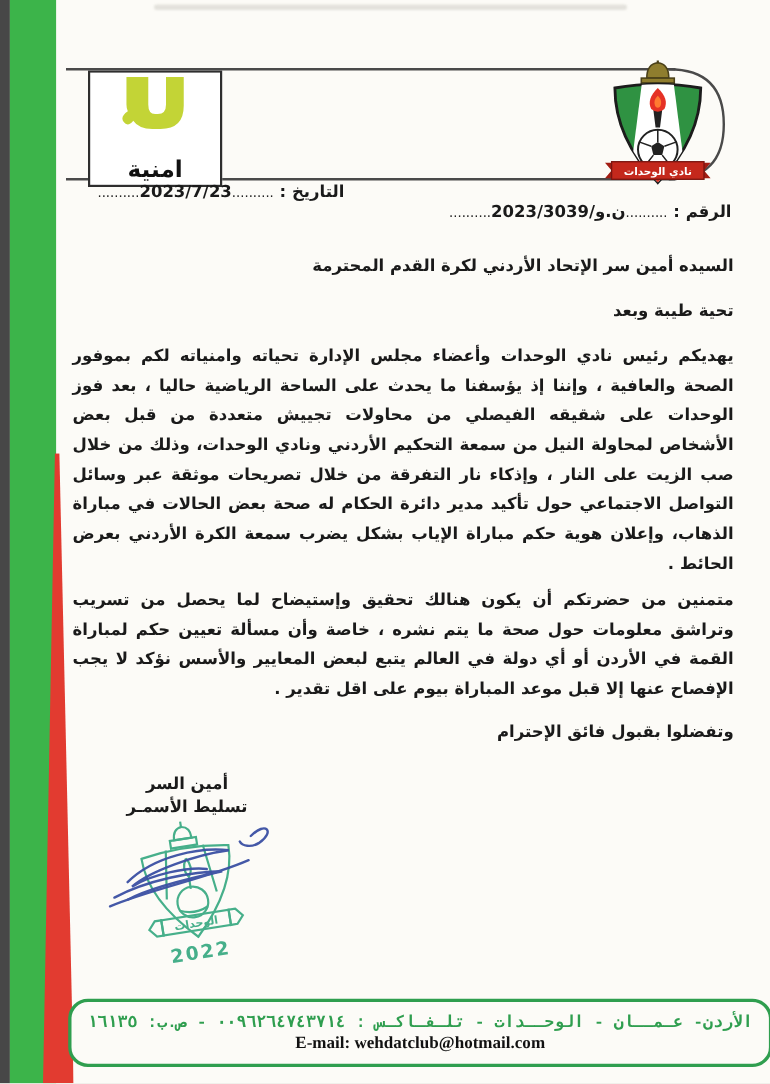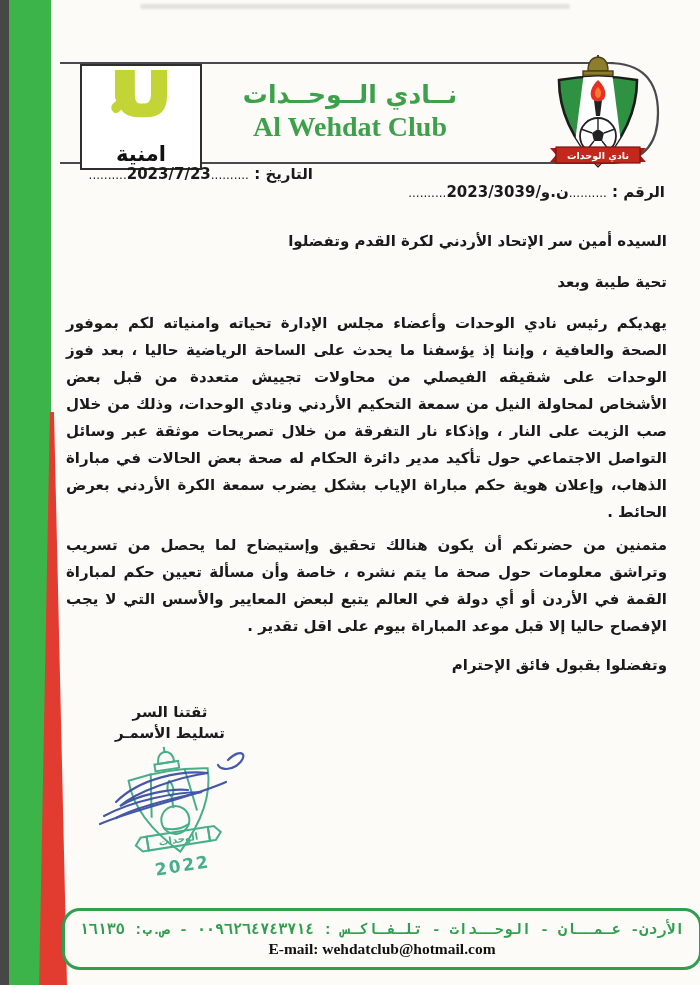--- a/index.html
+++ b/index.html
@@ -77,24 +77,20 @@
   </svg>
 
   <div class="umniah-box">
     <svg width="62" height="56" viewBox="0 0 100 90">
       <path fill="#c3d436" d="M14 0 H40 V40 Q40 54 50 54 H54 Q66 54 66 40 V0 H92 V42 Q92 76 58 76 H46 Q26 76 18 64 Q10 74 4 66 Q-2 58 10 50 Q8 46 8 40 V0 Z"></path>
       <path fill="#fff" d="M8 52 Q2 58 6 63 Q10 67 16 60 Q12 56 8 52 Z" opacity="0.0"></path>
     </svg>
     <div class="umniah-text">امنية</div>
   </div>
 
-  <div class="club-names">
-    <div class="club-ar">نــادي الــوحــدات</div>
-    <div class="club-en">Al Wehdat Club</div>
-  </div>
 
   <svg class="crest" width="100" height="136" viewBox="0 0 100 136">
     <defs>
       <clipPath id="shieldClip">
         <path d="M11 26 Q50 19 89 26 Q89 72 50 112 Q11 72 11 26 Z"></path>
       </clipPath>
     </defs>
 
     <g>
       <line x1="50" y1="1" x2="50" y2="6" stroke="#4a4019" stroke-width="2"></line>
@@ -132,29 +128,29 @@
   <div class="ref-number">
     <span>الرقم :</span>
     <span class="dots">..........</span><span>ن.و/2023/3039</span><span class="dots">..........</span>
   </div>
   <div class="ref-date">
     <span>التاريخ :</span>
     <span class="dots">..........</span><span>2023/7/23</span><span class="dots">..........</span>
   </div>
 
   <div class="body-block">
-    <p class="salutation">السيده أمين سر الإتحاد الأردني لكرة القدم وتفضلوا</p>
+    <p class="salutation">السيده أمين سر الإتحاد الأردني لكرة القدم المحترمة</p>
     <p class="greeting">تحية طيبة وبعد</p>
     <p class="para1">يهديكم رئيس نادي الوحدات وأعضاء مجلس الإدارة تحياته وامنياته لكم بموفور الصحة والعافية ، وإننا إذ يؤسفنا ما يحدث على الساحة الرياضية حاليا ، بعد فوز الوحدات على شقيقه الفيصلي من محاولات تجييش متعددة من قبل بعض الأشخاص لمحاولة النيل من سمعة التحكيم الأردني ونادي الوحدات، وذلك من خلال صب الزيت على النار ، وإذكاء نار التفرقة من خلال تصريحات موثقة عبر وسائل التواصل الاجتماعي  حول تأكيد مدير دائرة الحكام له صحة بعض الحالات في مباراة الذهاب، وإعلان هوية حكم مباراة الإياب بشكل يضرب سمعة الكرة الأردني بعرض الحائط .</p>
-    <p class="para3">متمنين من حضرتكم أن يكون هنالك تحقيق وإستيضاح لما يحصل من تسريب وتراشق معلومات حول صحة ما يتم نشره ، خاصة وأن مسألة تعيين حكم لمباراة القمة في الأردن أو أي دولة في العالم يتبع لبعض المعايير والأسس التي لا يجب الإفصاح حاليا إلا قبل موعد المباراة بيوم على اقل تقدير .</p>
+    <p class="para3">متمنين من حضرتكم أن يكون هنالك تحقيق وإستيضاح لما يحصل من تسريب وتراشق معلومات حول صحة ما يتم نشره ، خاصة وأن مسألة تعيين حكم لمباراة القمة في الأردن أو أي دولة في العالم يتبع لبعض المعايير والأسس نؤكد لا يجب الإفصاح عنها إلا قبل موعد المباراة بيوم على اقل تقدير .</p>
     <p class="closing">وتفضلوا بقبول فائق الإحترام</p>
   </div>
 
   <div class="sig-block">
-    <div>ثقتنا السر</div>
+    <div>أمين السر</div>
     <div>تسليط الأسمـر</div>
   </div>
 
   <div class="stamp-wrap">
     <svg width="170" height="155" viewBox="0 0 170 155">
       <g transform="rotate(-9 85 78)" stroke="#2ea57c" fill="none" stroke-width="2" opacity="0.88">
         <line x1="85" y1="6" x2="85" y2="12"></line>
         <path d="M77 22 Q77 12 85 11 Q93 12 93 22 Z"></path>
         <rect x="73" y="22" width="24" height="7"></rect>
         <path d="M45 34 Q85 27 125 34 Q125 72 85 112 Q45 72 45 34 Z"></path>

